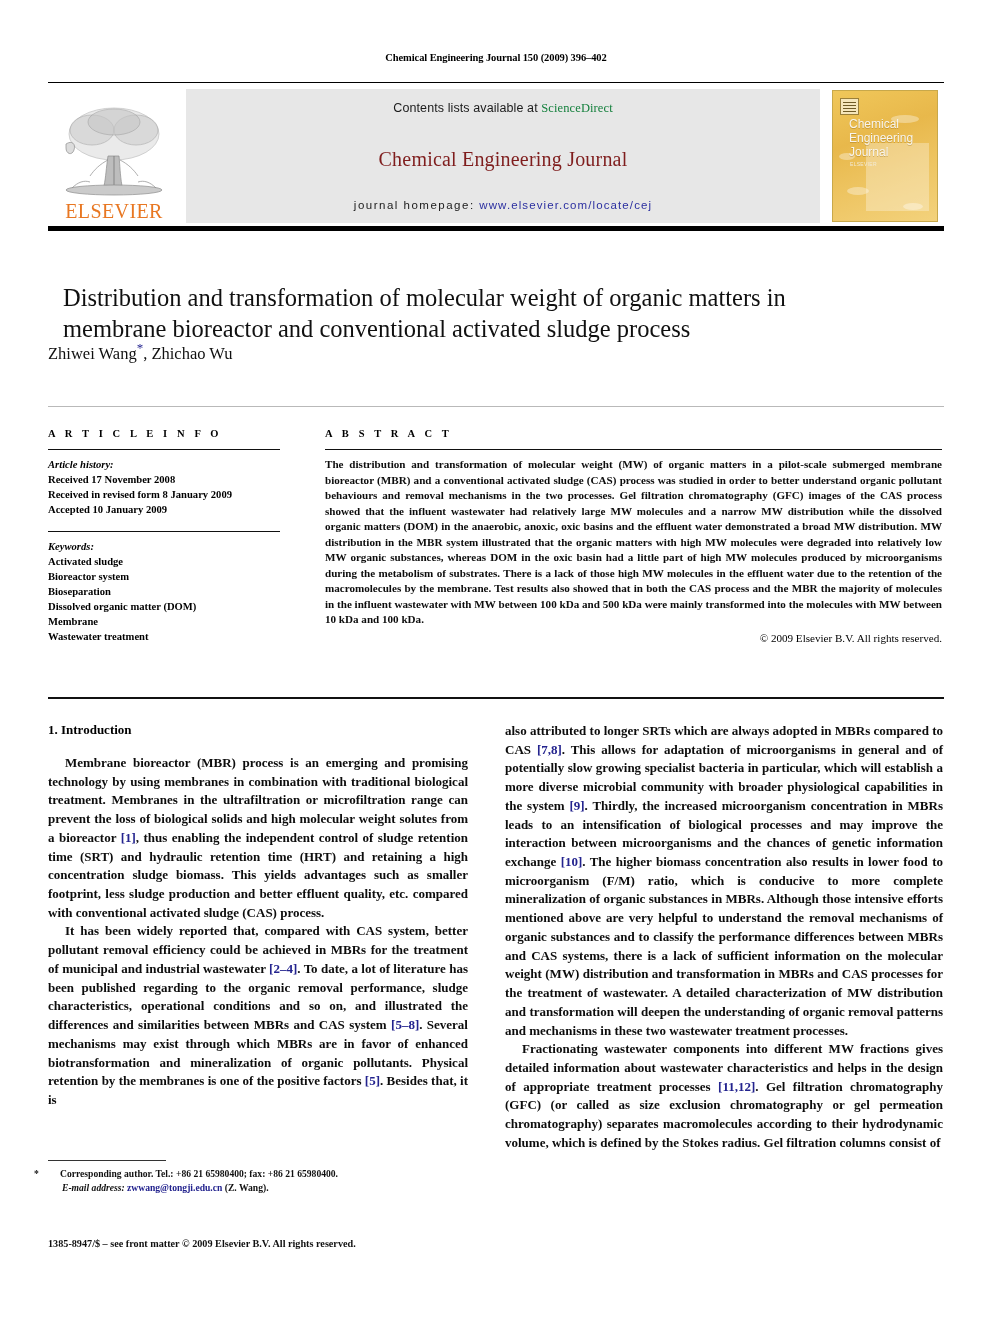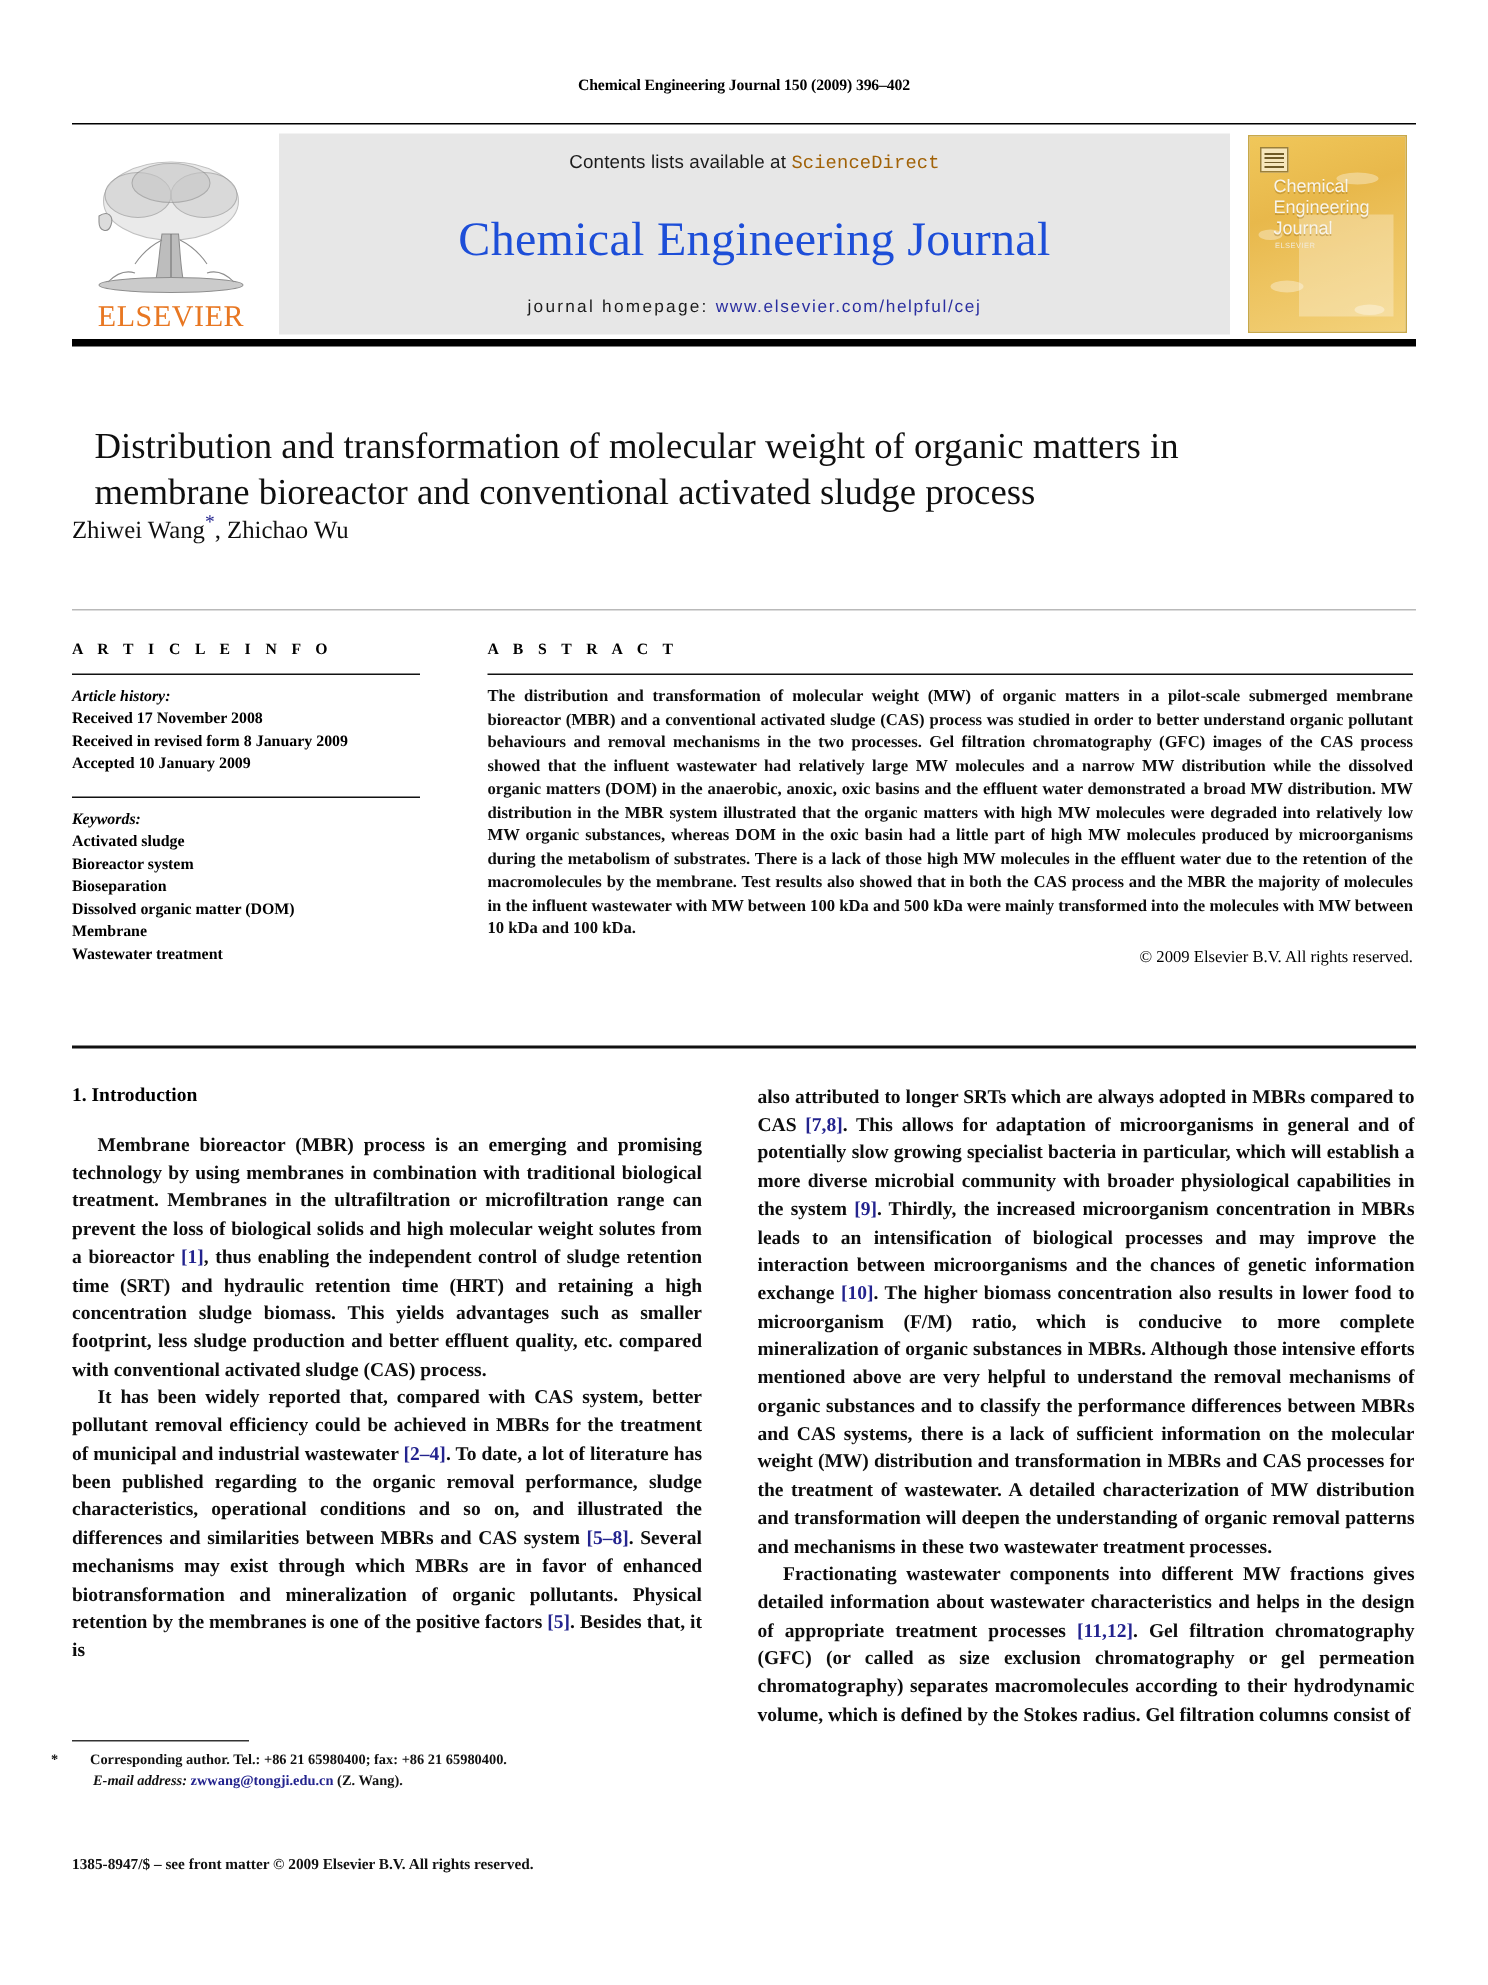--- a/index.html
+++ b/index.html
@@ -80,27 +80,27 @@
     justify-content: space-between;
     padding: 12px 0 12px 0;
   }
   .contents-line {
     font-family: "Liberation Sans", sans-serif;
     font-size: 12.5px;
     color: #1b1b1b;
     letter-spacing: 0.1px;
   }
   .sciencedirect {
-    color: #a16207;
-    font-family: Liberation Mono, monospace;
+    color: #15803d;
+    font-family: Liberation Serif, serif;
   }
   .journal-name {
     font-family: "Liberation Serif", serif;
-    font-size: 32px;
-    color: #1d4ed8;
+    font-size: 20px;
+    color: #7f1d1d;
     letter-spacing: 0.2px;
     line-height: 1;
     padding: 4px 0 2px 0;
   }
   .homepage-line {
     font-family: "Liberation Sans", sans-serif;
     font-size: 11.5px;
     color: #1b1b1b;
     letter-spacing: 1.5px;
   }
@@ -365,21 +365,21 @@
       </div>
 
       <div class="center-band">
         <div class="contents-line">
           <span>Contents lists available at</span>
           <span class="sciencedirect">ScienceDirect</span>
         </div>
         <div class="journal-name">Chemical Engineering Journal</div>
         <div class="homepage-line">
           <span>journal homepage:</span>
-          <span class="homepage-url">www.elsevier.com/helpful/cej</span>
+          <span class="homepage-url">www.elsevier.com/locate/cej</span>
         </div>
       </div>
 
       <div class="cover-block">
         <div class="cover-thumb">
           <div class="cover-bubble" style="left:6px;top:62px;width:16px;height:7px;"></div>
           <div class="cover-bubble" style="left:14px;top:96px;width:22px;height:8px;"></div>
           <div class="cover-bubble" style="left:58px;top:24px;width:28px;height:8px;"></div>
           <div class="cover-bubble" style="left:70px;top:112px;width:20px;height:7px;"></div>
           <div class="cover-panel"></div>

